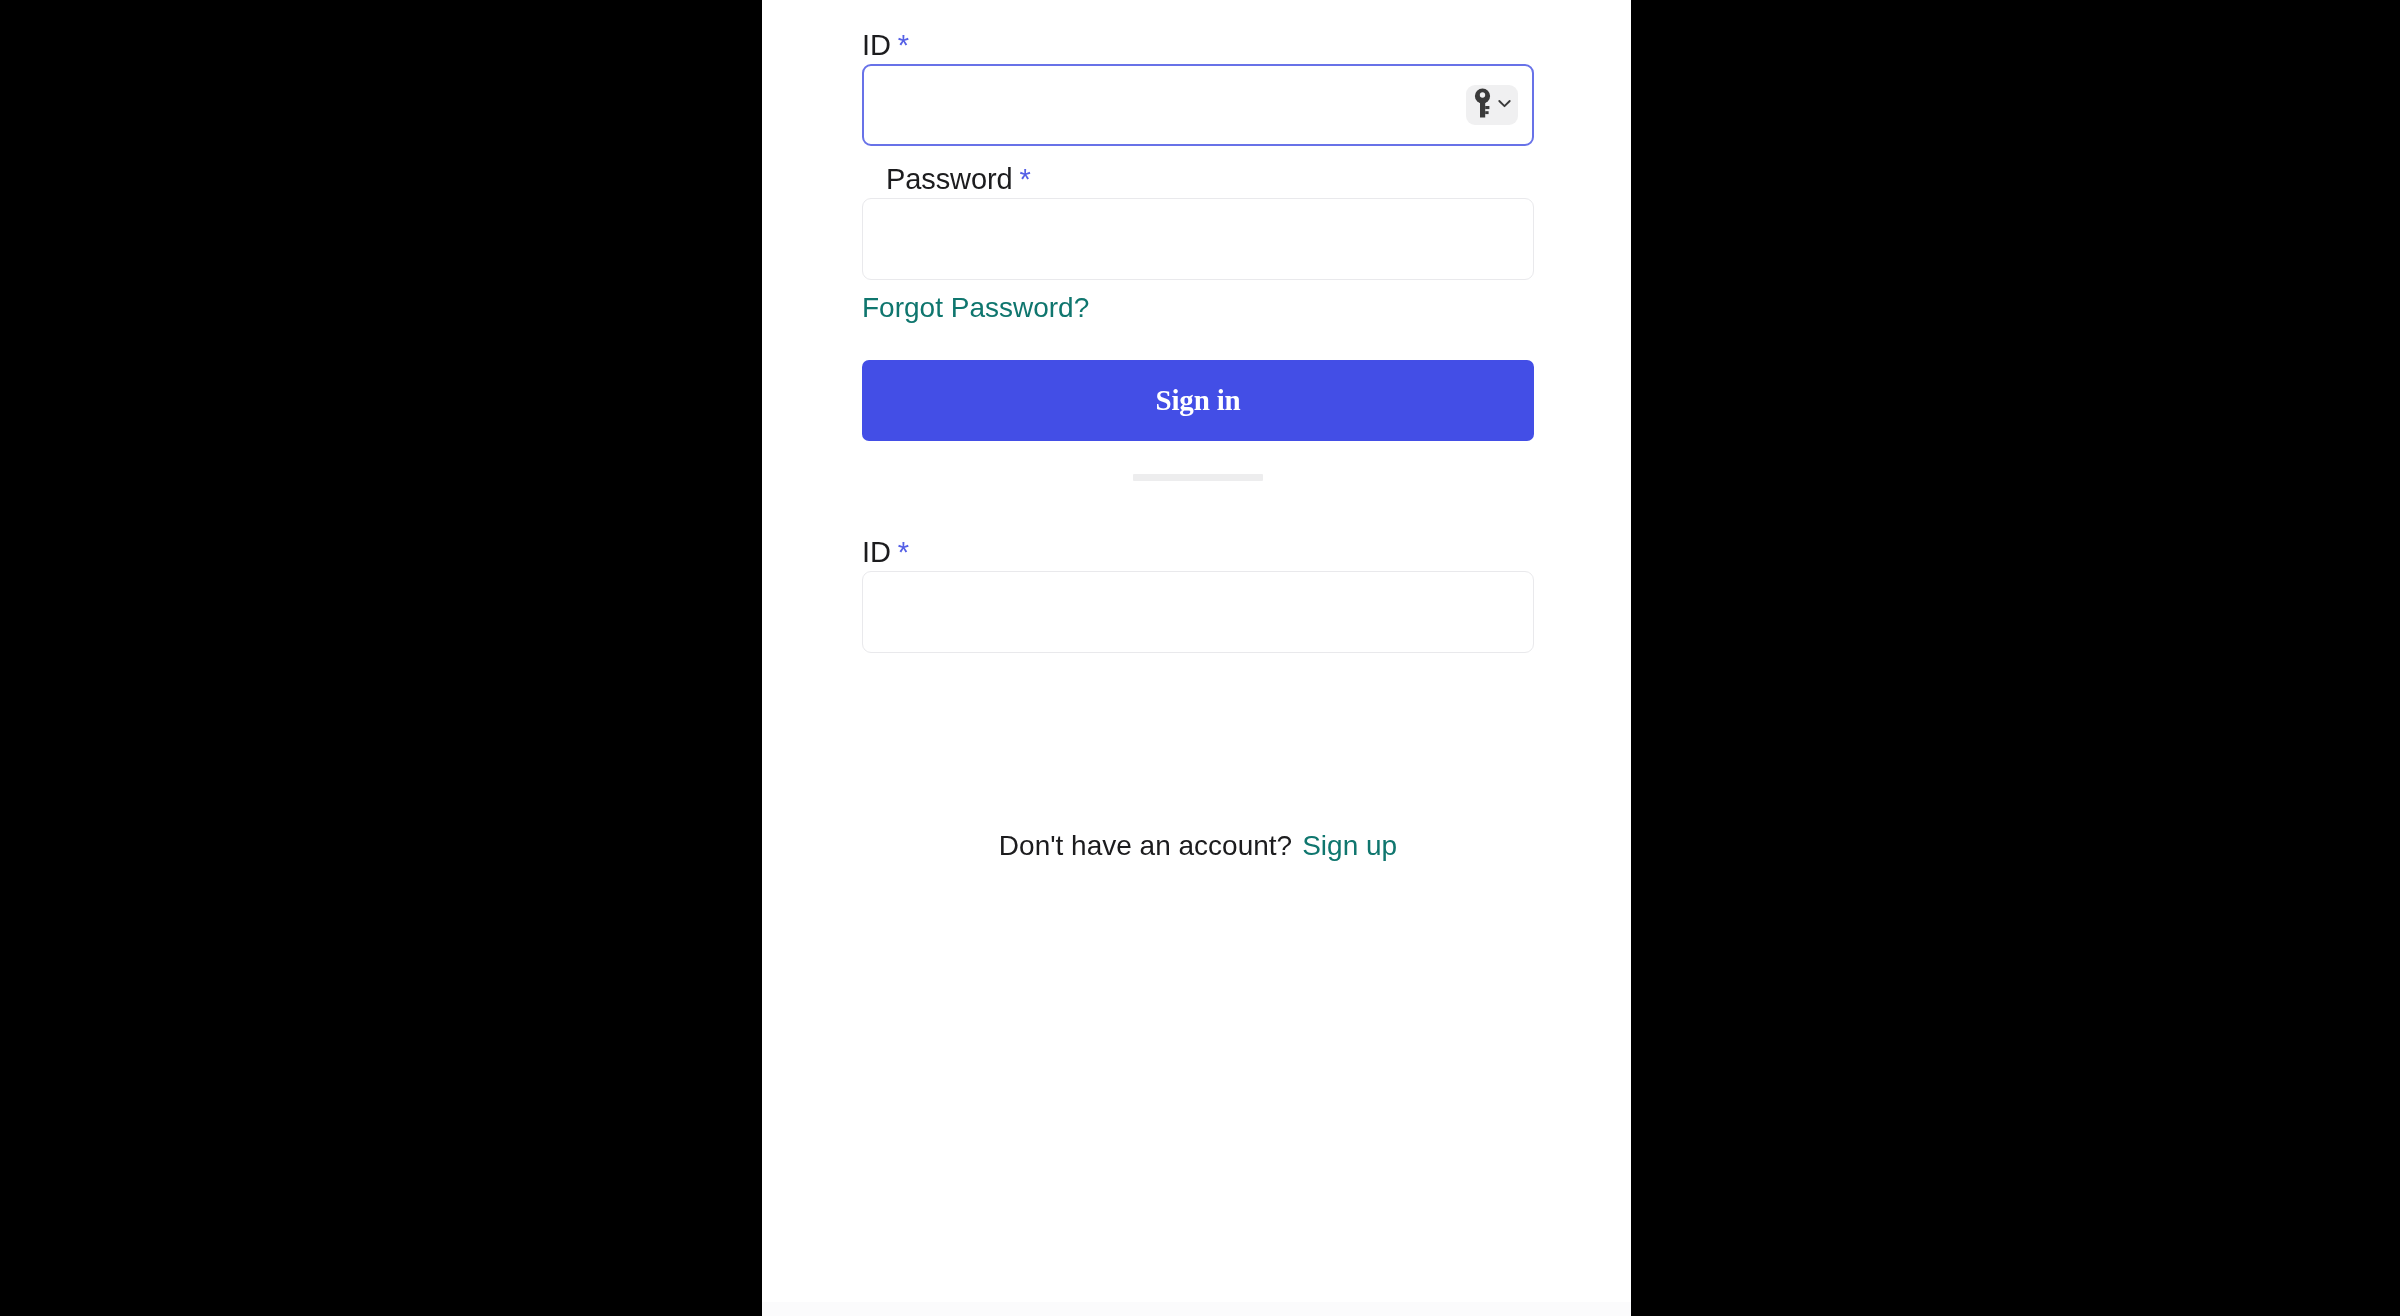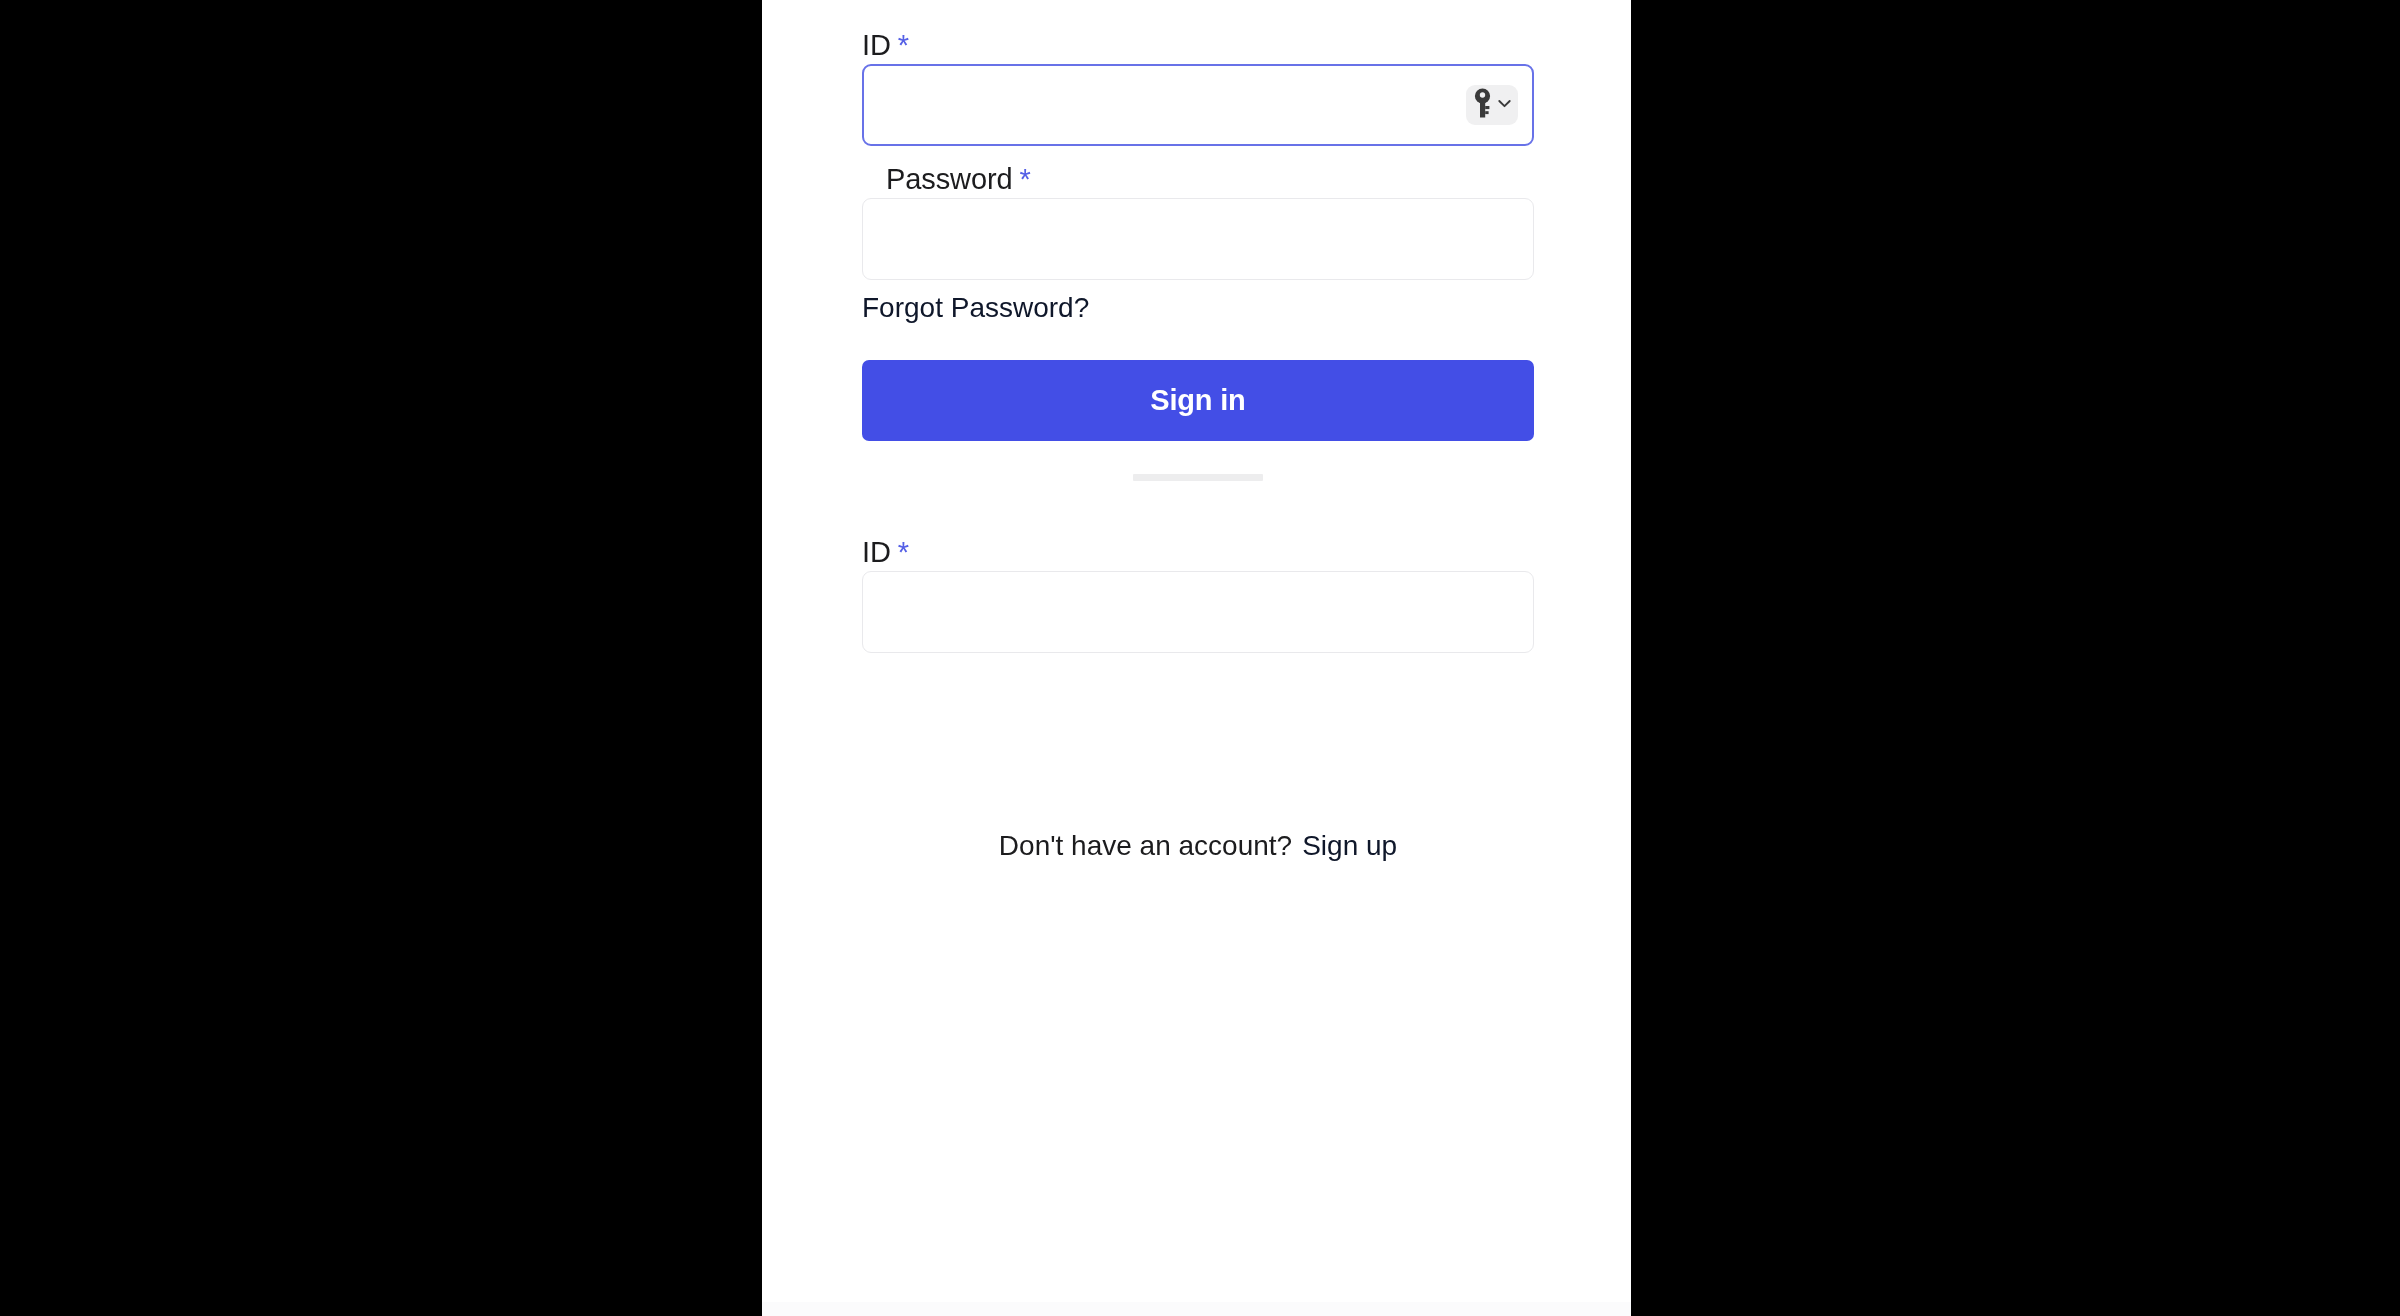--- a/index.html
+++ b/index.html
@@ -108,34 +108,34 @@
     background: #f0f0f1;
     border-radius: 9px;
     cursor: pointer;
   }
   #pm-badge .key-glyph { display: block; }
   #pm-badge .chev-glyph { display: block; margin-left: 1px; }
 
   .link-text {
     font-size: 28px;
     line-height: 33px;
-    color: #0f172a;
+    color: #0f766e;
     text-decoration: none;
     cursor: pointer;
     white-space: nowrap;
   }
 
   .primary-btn {
     width: 672px;
     height: 81px;
     background: #434ee6;
     color: #ffffff;
     border: none;
     border-radius: 7px;
-    font-family: Liberation Sans, sans-serif;
+    font-family: Liberation Serif, serif;
     font-size: 29px;
     font-weight: bold;
     letter-spacing: -0.2px;
     cursor: pointer;
     display: flex;
     align-items: center;
     justify-content: center;
   }
 
   #divider-row {

